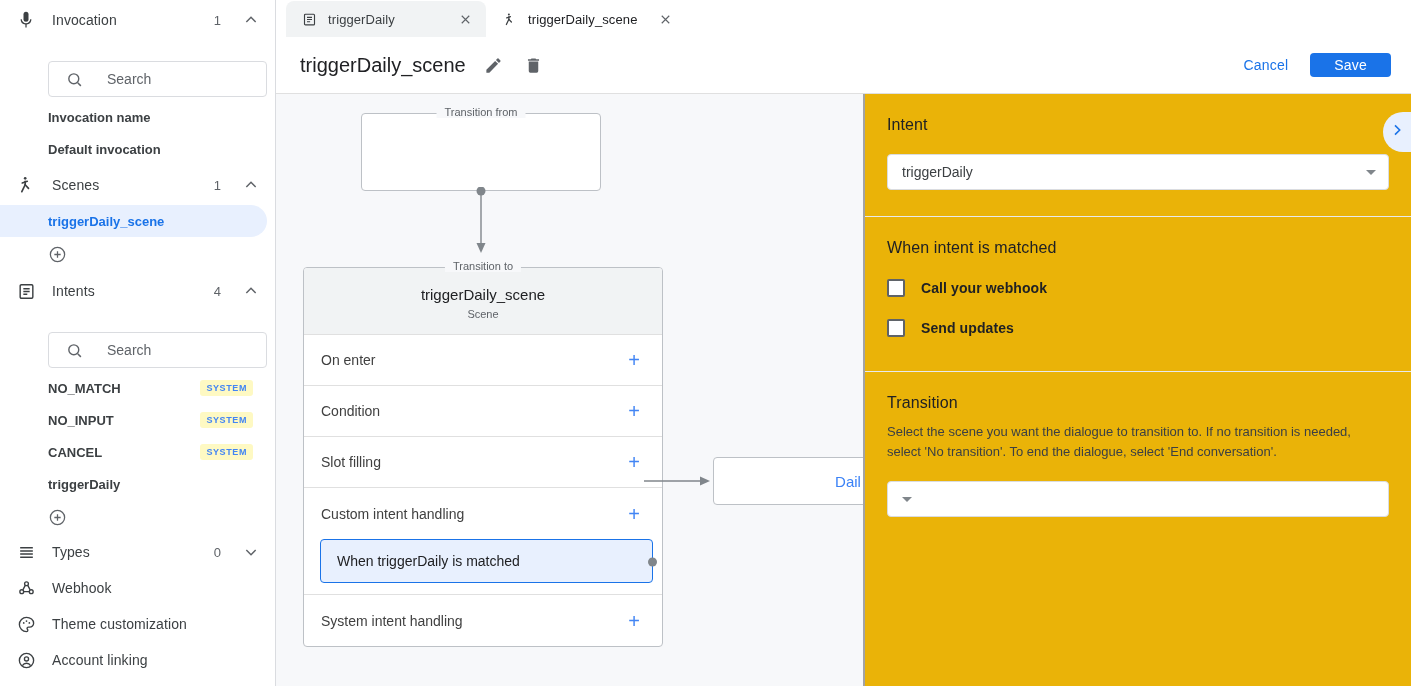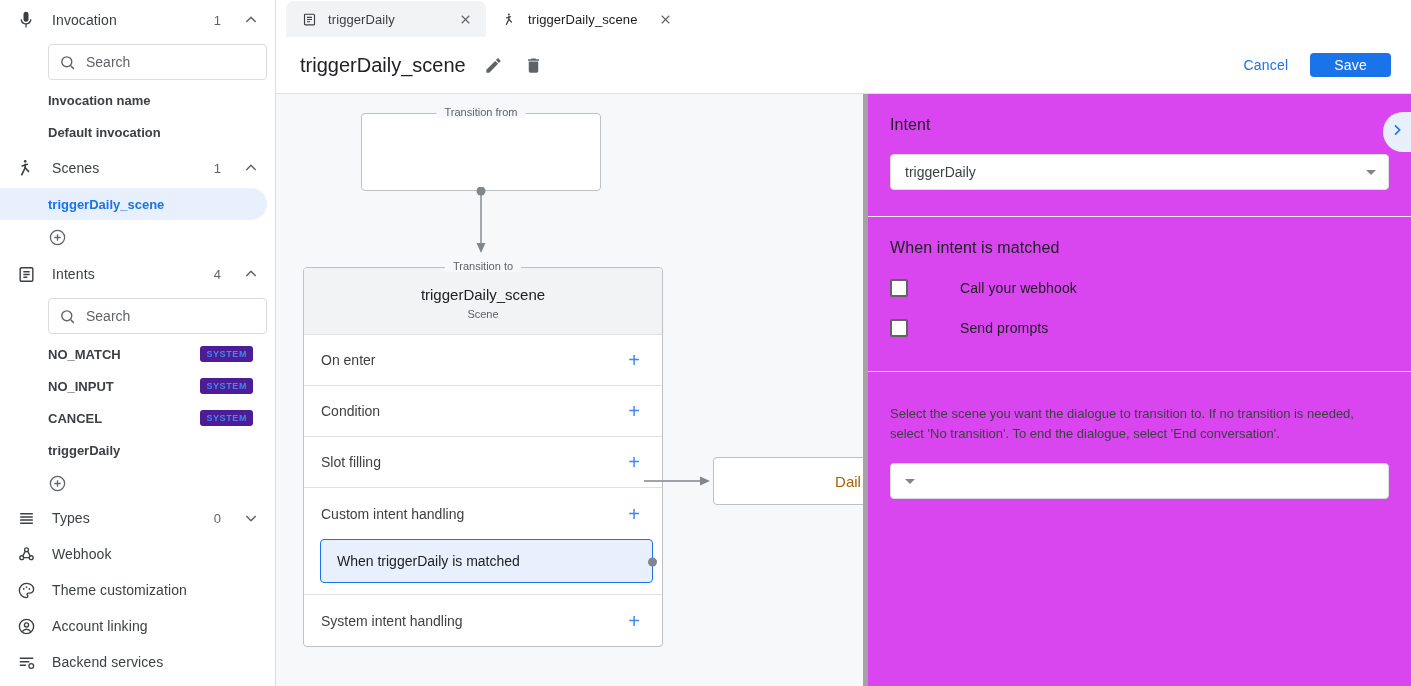--- a/index.html
+++ b/index.html
@@ -47,23 +47,24 @@
   .chev {
     width: 16px; height: 16px; color: #5f6368;
     display: flex; align-items: center; justify-content: center;
   }
   .search-wrap { padding: 4px 8px 4px 48px; }
   .search-box {
     display: flex; align-items: center;
     height: 36px;
     border: 1px solid #dadce0;
     border-radius: 4px;
-    padding: 0 10px;
-    gap: 10px;
+    padding: 0 17px;
+    gap: 24px;
     background: #fff;
+    margin-top: 17px;
   }
   .search-box .si { color: #5f6368; display: flex; }
   .search-ph { font-size: 14px; color: #5f6368; }
 
   .sub-item {
     height: 32px;
     display: flex; align-items: center;
     padding-left: 48px; padding-right: 14px;
     font-size: 13px;
     font-weight: bold;
@@ -74,21 +75,21 @@
   .sub-item.active {
     background: #e8f0fe;
     color: #1a73e8;
   }
   .sub-item .txt { flex: 1 1 auto; }
   .badge {
     font-size: 9px;
     font-weight: bold;
     letter-spacing: .6px;
     color: #4285f4;
-    background: #4c1d95;
+    background: #fef9c3;
     border-radius: 3px;
     padding: 3px 6px;
   }
   .add-row {
     height: 34px; display: flex; align-items: center; padding-left: 48px;
   }
   .add-circle { color: #5f6368; display: flex; }
 
   .nav-simple {
     display: flex; align-items: center;
@@ -271,33 +272,33 @@
 
   
   #ttarget {
     position: absolute;
     left: 437px; top: 363px;
     width: 270px; height: 48px;
   }
   #ttarget .ctext {
     position: absolute; left: 0; right: 0; top: 50%;
     transform: translateY(-50%);
-    text-align: center; font-size: 15px; color: #a16207;
+    text-align: center; font-size: 15px; color: #3b82f6;
   }
   #conn2 {
     position: absolute;
     left: 368px; top: 377px; width: 70px; height: 20px;
   }
 
   
   #rpanel {
     width: 548px;
     flex: 0 0 548px;
-    background: #d946ef;
-    border-left: 5px solid #a3a3a3;
+    background: #eab308;
+    border-left: 2px solid #a3a3a3;
     position: relative;
     overflow: hidden;
   }
   .psec { padding: 22px 22px 26px; border-bottom: 1px solid #e8eaed; }
   .psec.last { border-bottom: none; }
   .psec h3 {
     font-size: 16px; font-weight: normal; color: #202124;
     letter-spacing: .1px;
   }
   .psec .desc {
@@ -326,21 +327,21 @@
     gap: 16px;
     margin-top: 22px;
   }
   .cbox {
     width: 18px; height: 18px;
     border: 2px solid #5f6368;
     border-radius: 2px;
     flex: 0 0 18px;
     background: #fff;
   }
-  .cblabel { font-size: 14px; font-weight: normal; color: #202124; letter-spacing: .1px; margin-left: 36px; }
+  .cblabel { font-size: 14px; font-weight: bold; color: #202124; letter-spacing: .1px; }
 
   #collapse-btn {
     position: absolute;
     right: 0; top: 18px;
     width: 28px; height: 40px;
     background: #e8f0fe;
     border-radius: 20px 0 0 20px;
     display: flex; align-items: center; justify-content: center;
     color: #1a73e8;
   }
@@ -660,25 +661,26 @@
         </div>
 
         <div class="psec" style="padding-bottom:34px;">
           <h3>When intent is matched</h3>
           <div class="cbrow">
             <span class="cbox"></span>
             <span class="cblabel">Call your webhook</span>
           </div>
           <div class="cbrow">
             <span class="cbox"></span>
-            <span class="cblabel">Send prompts</span>
+            <span class="cblabel">Send updates</span>
           </div>
         </div>
 
         <div class="psec last">
+          <h3>Transition</h3>
           <div class="desc">Select the scene you want the dialogue to transition to. If no transition is needed, select 'No transition'. To end the dialogue, select 'End conversation'.</div>
           <div class="select">
             <span class="caret"></span>
           </div>
         </div>
 
         <div id="collapse-btn">
           <span>
             <svg width="16" height="16" viewBox="0 0 24 24" fill="none" stroke="currentColor" stroke-width="2.4">
                 <path d="M9 5l7 7-7 7"></path>

